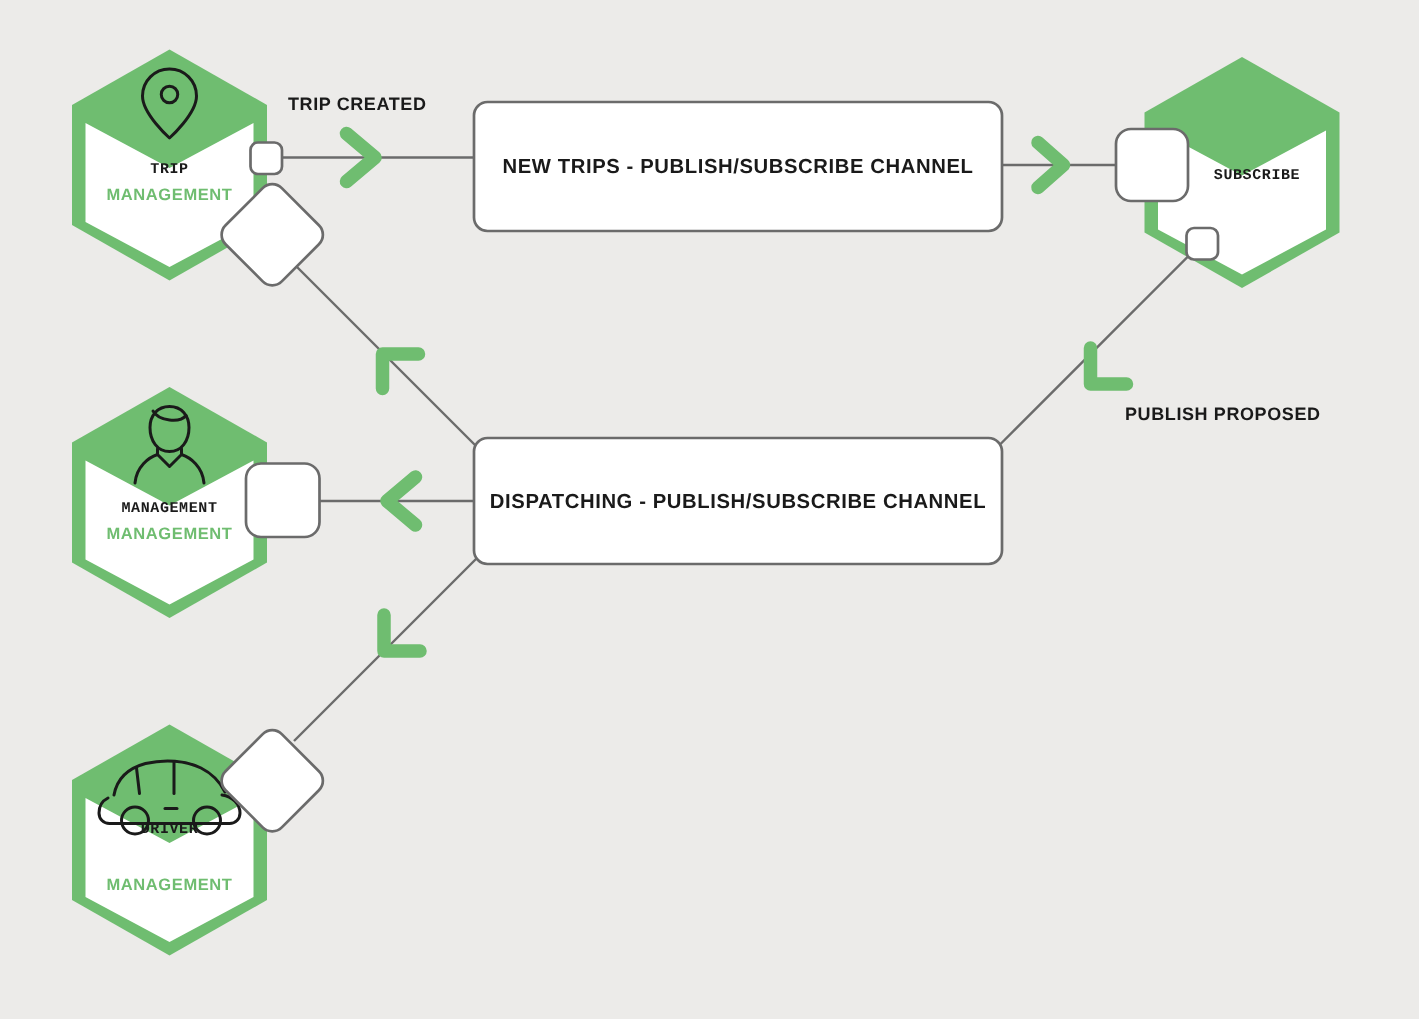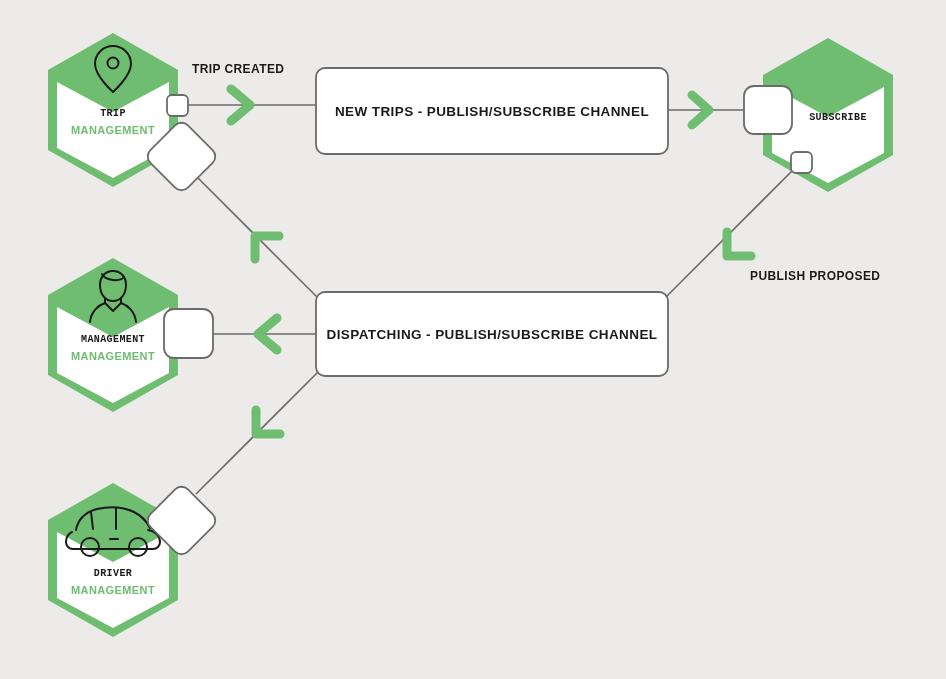--- a/index.html
+++ b/index.html
@@ -179,21 +179,21 @@
 
     <rect class="conn-shape" x="791" y="152" width="21" height="21" rx="5" ry="5"></rect>
   </svg>
 
   <div class="txt node-title" style="left:113px; top:108px;">TRIP</div>
   <div class="txt node-sub" style="left:113px; top:124px;">MANAGEMENT</div>
 
   <div class="txt node-title" style="left:113px; top:334px;">MANAGEMENT</div>
   <div class="txt node-sub" style="left:113px; top:350px;">MANAGEMENT</div>
 
-  <div class="txt node-title" style="left:113px; top:568px;">DRIVER</div>
+  <div class="txt node-title" style="left:113px; top:548px;">DRIVER</div>
   <div class="txt node-sub" style="left:113px; top:584px;">MANAGEMENT</div>
 
   <div class="txt node-title" style="left:838px; top:112px;">SUBSCRIBE</div>
 
   <div class="txt chan-label" style="left:492px; top:111px;">NEW TRIPS - PUBLISH/SUBSCRIBE CHANNEL</div>
   <div class="txt chan-label" style="left:492px; top:334px;">DISPATCHING - PUBLISH/SUBSCRIBE CHANNEL</div>
 
   <div class="txt edge-label" style="left:192px; top:62px;">TRIP CREATED</div>
   <div class="txt edge-label" style="left:750px; top:269px;">PUBLISH PROPOSED</div>
 

